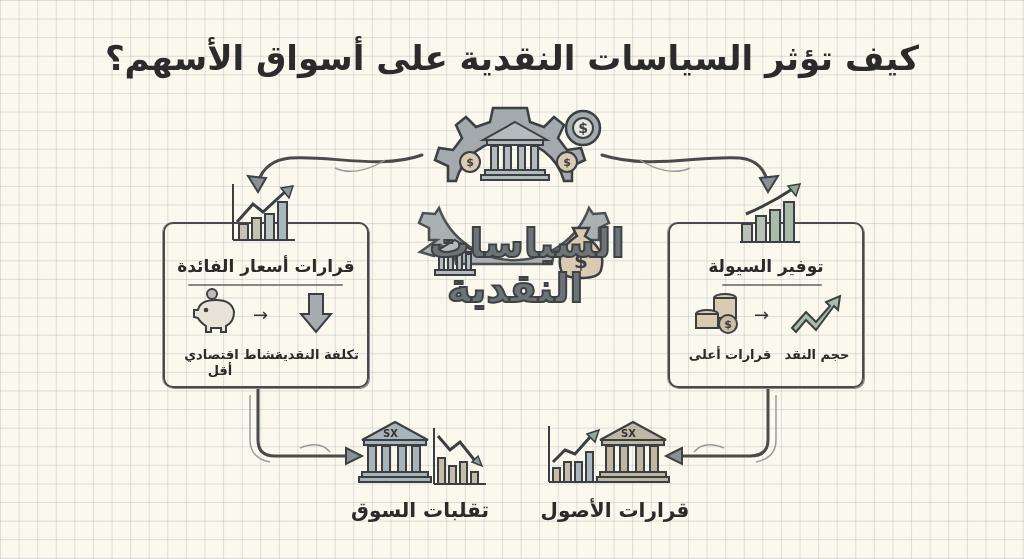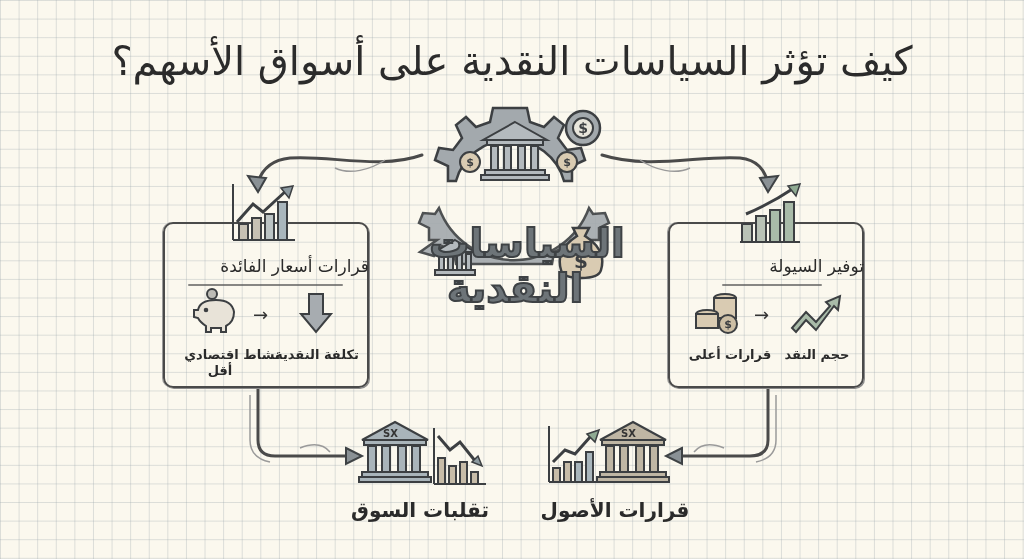--- a/index.html
+++ b/index.html
@@ -9,27 +9,27 @@
     background-image:
       linear-gradient(to right, rgba(160,170,175,0.35) 1px, transparent 1px),
       linear-gradient(to bottom, rgba(160,170,175,0.35) 1px, transparent 1px);
     background-size:18.6px 18.6px;
     font-family:"DejaVu Sans", sans-serif;
     color:#2a2a2a;
   }
   .abs { position:absolute; }
   .title {
     left:0; width:1024px; top:38px; text-align:center;
-    font-size:40px; font-weight:normal; color:#2b2b2b; direction:rtl;
+    font-size:34px; font-weight:bold; color:#2b2b2b; direction:rtl;
   }
   .box {
     border:2.5px solid #4a4a4a; border-radius:10px;
     box-shadow: 1px 1px 0 #8a8a8a, -1px 0 0 #9a9a9a;
   }
-  .box-title { font-size:17px; font-weight:normal; direction:rtl; }
+  .box-title { font-size:17px; font-weight:bold; direction:rtl; text-align:center; }
   .box-divider { height:2px; background:#555; opacity:.7; border-radius:2px; }
   .lbl { font-size:13px; font-weight:bold; direction:rtl; text-align:center; line-height:16px; }
   .bottom-lbl { font-size:20px; font-weight:bold; direction:rtl; text-align:center; }
   .center-text {
     font-size:40px; font-weight:bold; color:#6d7478; direction:rtl; text-align:center;
     -webkit-text-stroke:2px #3e4245; line-height:44px;
   }
   svg { overflow:visible; }
 </style>
 </head>

